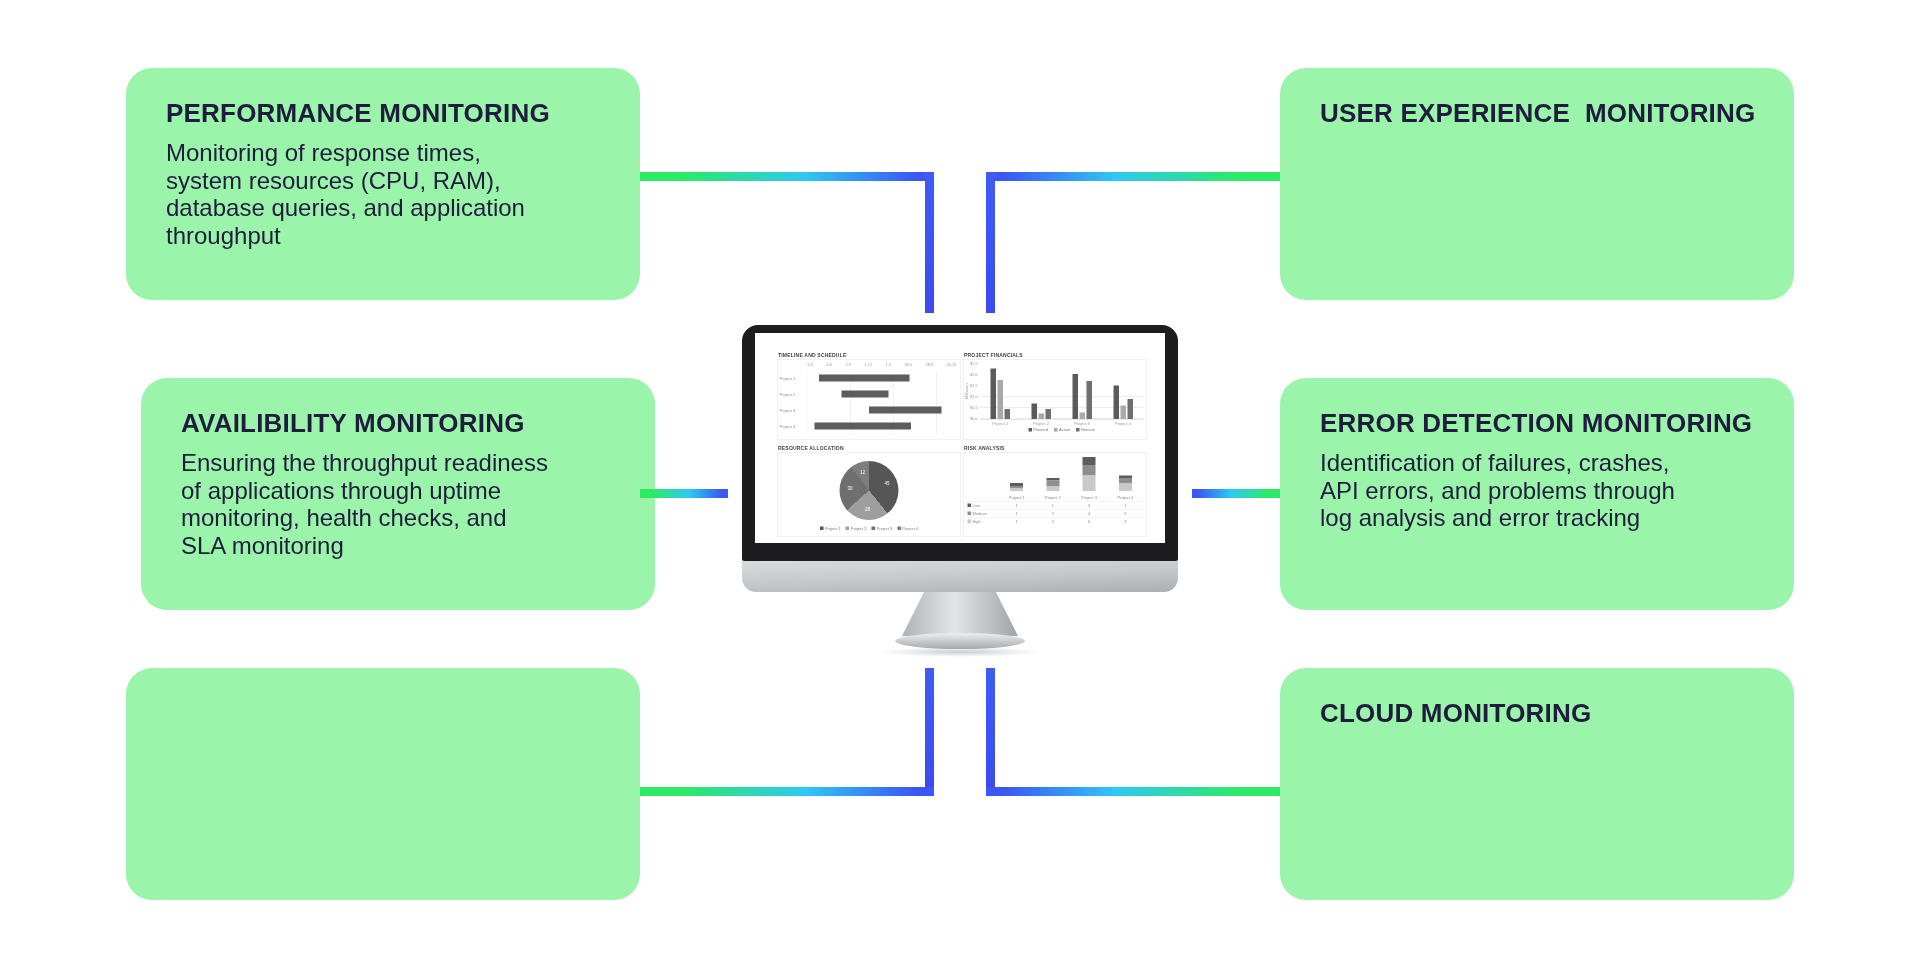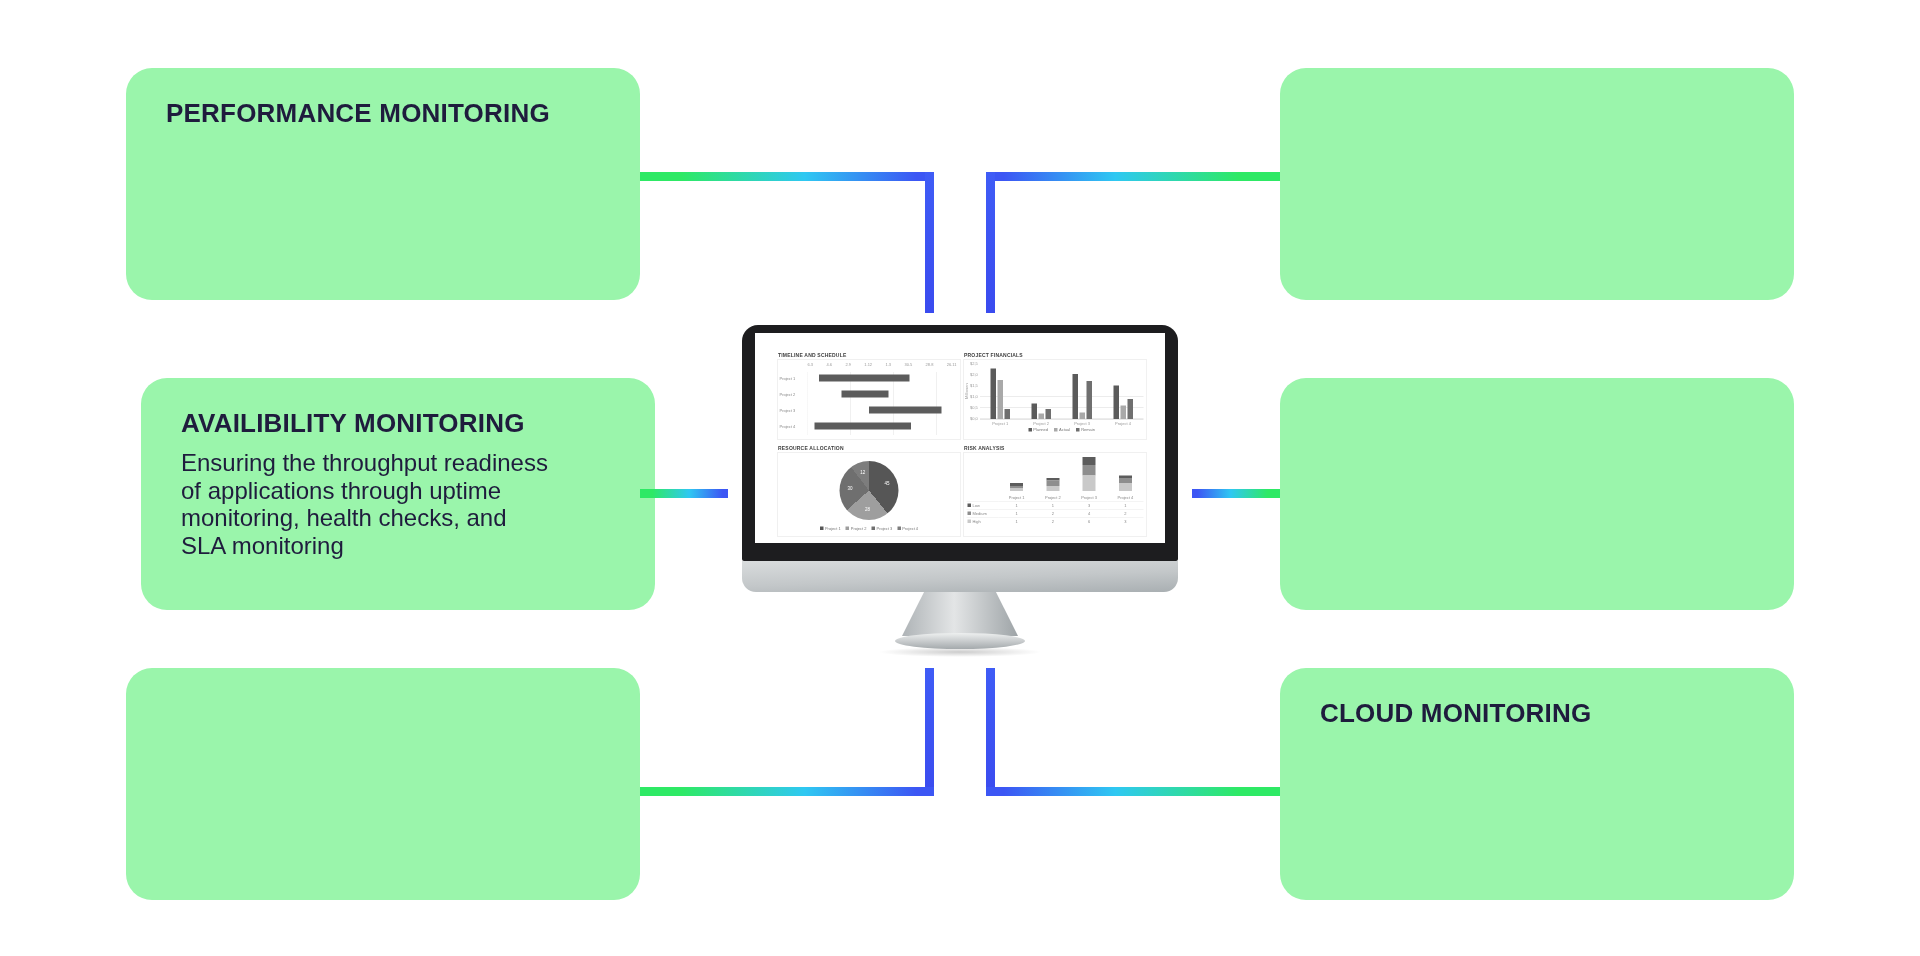--- a/index.html
+++ b/index.html
@@ -99,33 +99,42 @@
   .rk-name{display:flex;align-items:center;gap:3px;padding-left:2px;text-align:left;}
   .rk-sq{display:inline-block;width:7px;height:7px;}
 </style>
 </head>
 <body>
 
 <div id="page">
 
   <div class="card c-l0">
     <div class="card-title">PERFORMANCE MONITORING</div>
+    <div class="card-body">Monitoring of response times,
+system resources (CPU, RAM),
+database queries, and application
+throughput</div>
   </div>
   <div class="card c-l1">
     <div class="card-title">AVAILIBILITY MONITORING</div>
     <div class="card-body">Ensuring the throughput readiness
 of applications through uptime
 monitoring, health checks, and
 SLA monitoring</div>
   </div>
   <div class="card c-l2">
   </div>
   <div class="card c-r0">
+    <div class="card-title">USER EXPERIENCE  MONITORING</div>
   </div>
   <div class="card c-r1">
+    <div class="card-title">ERROR DETECTION MONITORING</div>
+    <div class="card-body">Identification of failures, crashes,
+API errors, and problems through
+log analysis and error tracking</div>
   </div>
   <div class="card c-r2">
     <div class="card-title">CLOUD MONITORING</div>
   </div>
 
   <div id="tl-h" class="h-line g-lr"></div>
   <div id="tl-v" class="v-line"></div>
   <div id="tr-h" class="h-line g-rl"></div>
   <div id="tr-v" class="v-line"></div>
   <div id="ml-h" class="h-line g-lr"></div>

